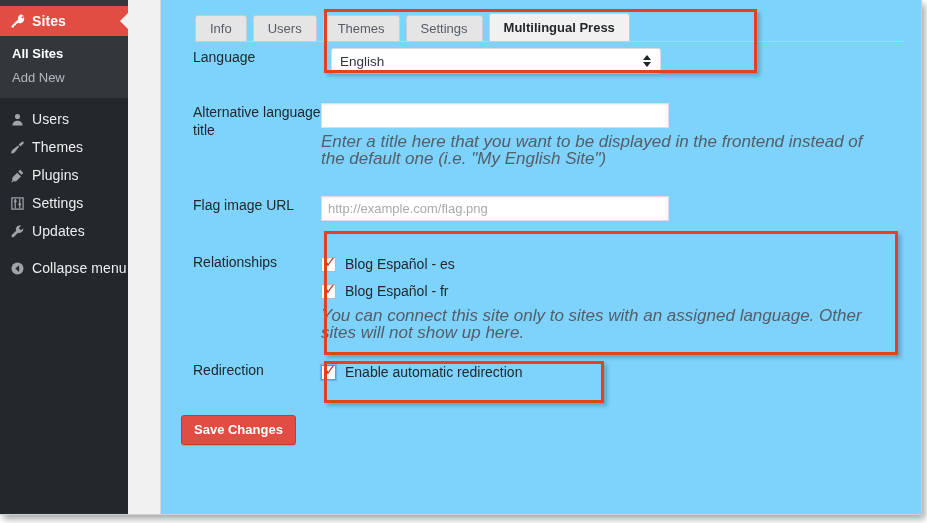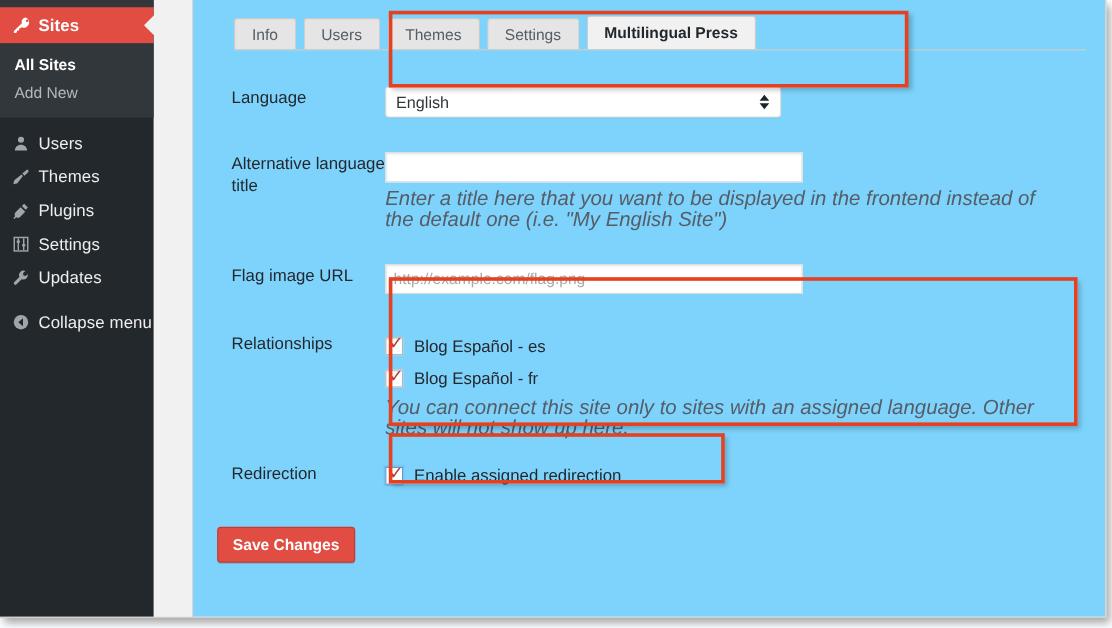--- a/index.html
+++ b/index.html
@@ -410,21 +410,21 @@
         <div class="tab">Info</div>
         <div class="tab">Users</div>
         <div class="tab">Themes</div>
         <div class="tab">Settings</div>
         <div class="tab active">Multilingual Press</div>
       </div>
       <div class="tabs-rule"></div>
 
       <div class="form">
 
-        <div class="row" style="margin-top:24px;">
+        <div class="row" style="gap:10px;">
           <div class="row-label">Language</div>
           <div class="row-field">
             <div class="select-box">
               <span>English</span>
               <span class="select-arrows">
                 <span class="caret-up"></span>
                 <span class="caret-down"></span>
               </span>
             </div>
           </div>
@@ -464,21 +464,21 @@
           </div>
         </div>
 
         <div class="row" style="margin-top:20px;">
           <div class="row-label">Redirection</div>
           <div class="row-field">
             <div class="cb-line">
               <span class="cb focused">
                 <span class="tick">✓</span>
               </span>
-              <span class="cb-label">Enable assigned redirection</span>
+              <span class="cb-label">Enable automatic redirection</span>
             </div>
           </div>
         </div>
 
         <div style="margin-top:27px; padding-left:20px;">
           <button class="btn-primary">Save Changes</button>
         </div>
 
       </div>
 

